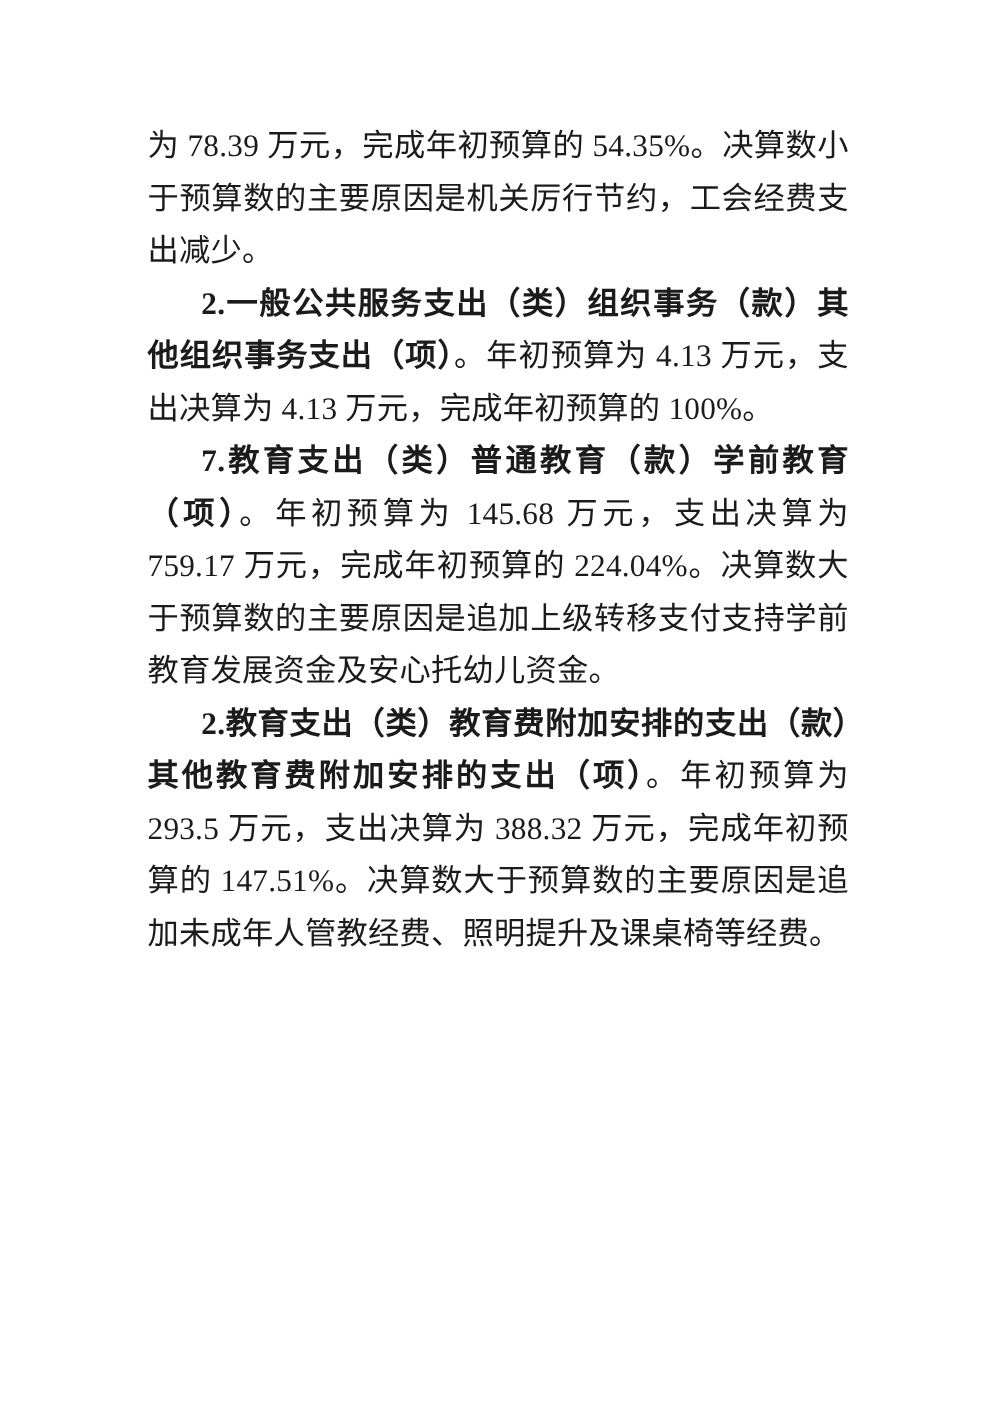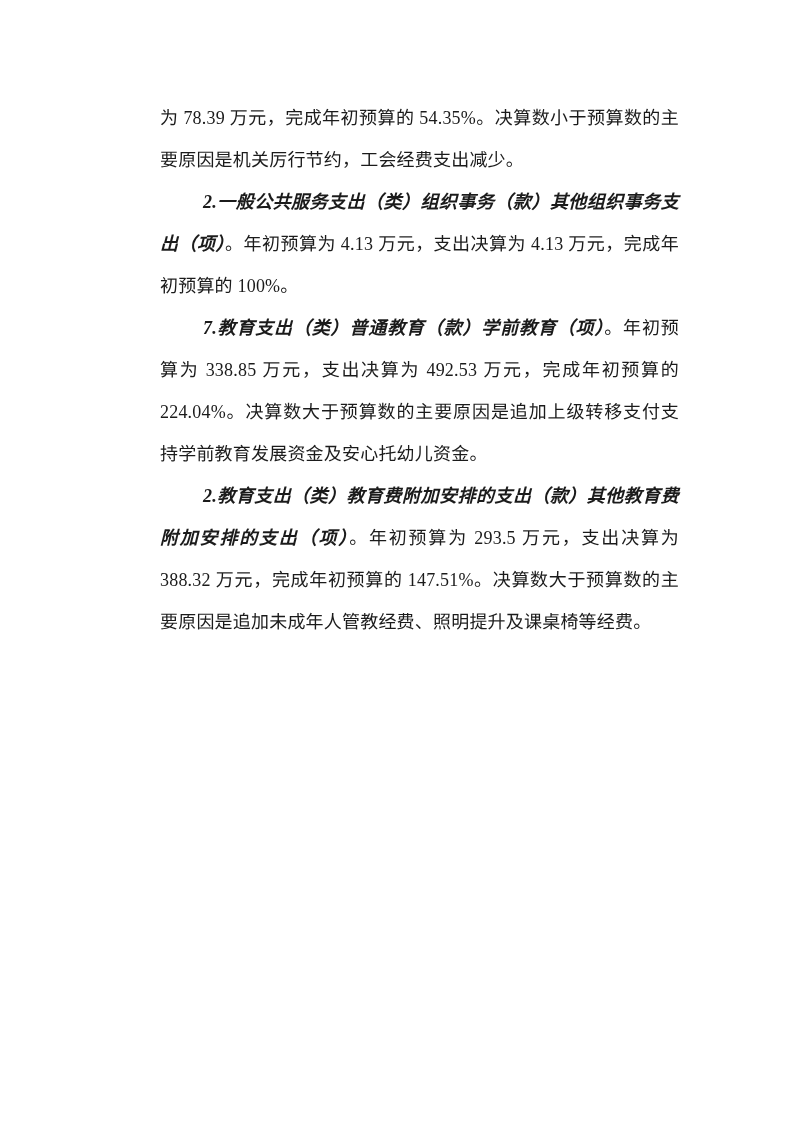--- a/index.html
+++ b/index.html
@@ -12,41 +12,40 @@
     overflow: hidden;
     font-family: "Liberation Serif", "DejaVu Serif", serif;
   }
   .text-block {
     position: absolute;
     left: 118px;
     top: 97px;
     width: 561px;
   }
   .para {
-    font-size: 18px;
+    font-size: 25px;
     line-height: 42px;
     color: #1b1b1b;
     text-align: justify;
     text-justify: inter-ideograph;
     letter-spacing: 0.2px;
-    margin-left: 42px;
   }
   .para.indent { text-indent: 43px; }
-  .head { font-weight: 700; font-style: italic; }
+  .head { font-weight: 700; }
 </style>
 </head>
 <body>
 
 <div class="page">
   <div class="text-block">
 
     <p class="para"><span>为 78.39 万元，完成年初预算的 54.35%。决算数小于预算数的主要原因是机关厉行节约，工会经费支出减少。</span></p>
 
     <p class="para indent"><b class="head">2.一般公共服务支出（类）组织事务（款）其他组织事务支出（项）</b><span>。年初预算为 4.13 万元，支出决算为 4.13 万元，完成年初预算的 100%。</span></p>
 
 
 
-    <p class="para indent"><b class="head">7.教育支出（类）普通教育（款）学前教育（项）</b><span>。年初预算为 338.85 万元，支出决算为 492.53 万元，完成年初预算的 224.04%。决算数大于预算数的主要原因是追加上级转移支付支持学前教育发展资金及安心托幼儿资金。</span></p>
+    <p class="para indent"><b class="head">7.教育支出（类）普通教育（款）学前教育（项）</b><span>。年初预算为 145.68 万元，支出决算为 759.17 万元，完成年初预算的 224.04%。决算数大于预算数的主要原因是追加上级转移支付支持学前教育发展资金及安心托幼儿资金。</span></p>
 
     <p class="para indent"><b class="head">2.教育支出（类）教育费附加安排的支出（款）其他教育费附加安排的支出（项）</b><span>。年初预算为 293.5 万元，支出决算为 388.32 万元，完成年初预算的 147.51%。决算数大于预算数的主要原因是追加未成年人管教经费、照明提升及课桌椅等经费。</span></p>
 
   </div>
 </div>
 
 </body></html>

